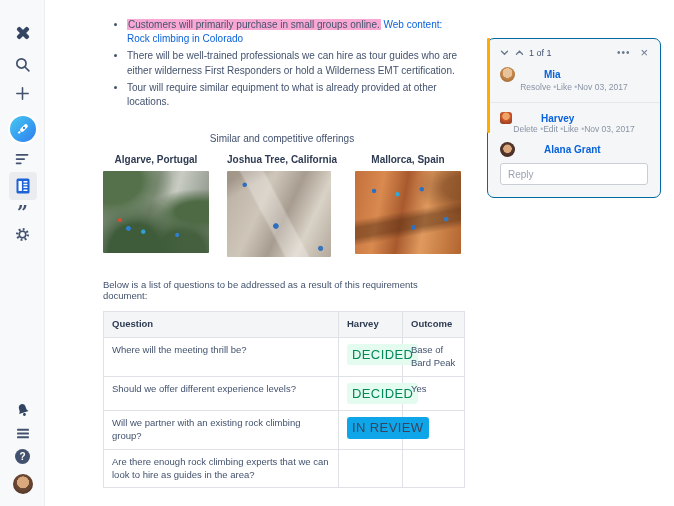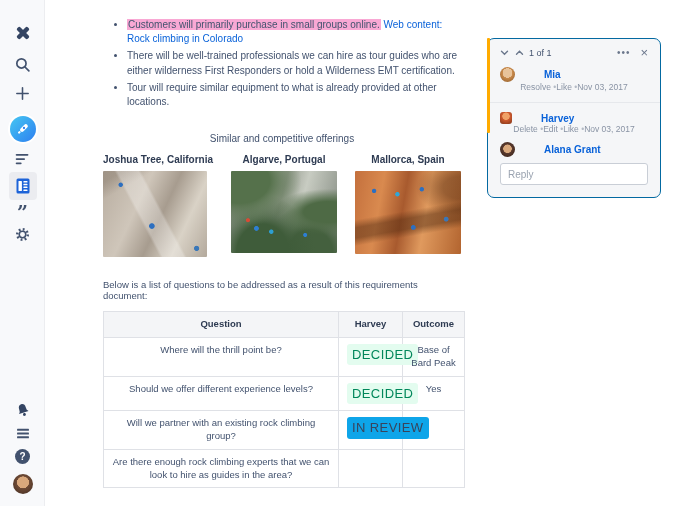--- a/index.html
+++ b/index.html
@@ -64,21 +64,21 @@
         radial-gradient(circle at 40% 28%,#2FA7D9 0 1.8px,transparent 2.6px),
         radial-gradient(circle at 63% 22%,#2D6FC0 0 1.8px,transparent 2.6px),
         radial-gradient(circle at 55% 68%,#2D6FC0 0 2px,transparent 2.8px),
         radial-gradient(circle at 86% 58%,#3A77B8 0 2px,transparent 2.8px),
         linear-gradient(170deg,transparent 48%,rgba(70,35,12,.45) 56% 66%,transparent 74%),
         radial-gradient(ellipse at 100% 20%,rgba(70,35,12,.4) 0 12%,transparent 30%),
         linear-gradient(100deg,#C4703D 0%,#D98A4F 25%,#A85A2E 45%,#E09A5E 65%,#B2642F 100%);}
   .decisions{margin-top:22px;}
   p.intro{font-size:9.5px;color:#42526E;margin:8px 0 10px 0;}
   table.dec{border-collapse:collapse;width:358px;font-size:9.5px;color:#42526E;table-layout:fixed;}
-  table.dec th,table.dec td{border:1px solid #DFE1E6;padding:6px 8px;text-align:center;vertical-align:top;line-height:1.35;}
+  table.dec th,table.dec td{border:1px solid #DFE1E6;padding:6px 8px;text-align:left;vertical-align:top;line-height:1.35;}
   table.dec thead th{background:#F4F5F7;font-weight:bold;color:#2E3B52;}
   .col-q{width:218px;}.col-s{width:47px;}.col-o{width:45px;}
   .badge{display:inline-block;padding:2px 5px;border-radius:3px;font-size:13px;font-weight:normal;letter-spacing:.4px;white-space:nowrap;}
   .b-green{background:#E3FCEF;color:#00875A;}
   .b-yellow{background:#0ea5e9;color:#38445C;}
 
   
   .panel{position:absolute;left:487px;top:38px;width:174px;background:#F5F6F8;border:1px solid #0369a1;
          border-radius:7px;box-sizing:border-box;padding:9px 12px 12px 12px;}
   .anchor-bar{position:absolute;left:-1px;top:-1px;width:3px;height:95px;background:#FFAB00;border-radius:1px;}
@@ -201,47 +201,47 @@
     <ul class="assump">
       <li><span class="hl">Customers will primarily purchase in small groups online.</span><span class="doclink"> Web content: Rock climbing in Colorado</span></li>
       <li>There will be well-trained professionals we can hire as tour guides who are either wilderness First Responders or hold a Wilderness EMT certification.</li>
       <li>Tour will require similar equipment to what is already provided at other locations.</li>
     </ul>
 
     <section class="offerings">
       <h3 class="center">Similar and competitive offerings</h3>
       <div class="fig-row">
         <figure class="fig" style="margin:0">
+          <div class="cap">Algarve, Portugal</div>
+          <div class="ph ph1"></div>
+        </figure>
+        <figure class="fig" style="margin:0">
           <div class="cap">Joshua Tree, California</div>
           <div class="ph ph2"></div>
-        </figure>
-        <figure class="fig" style="margin:0">
-          <div class="cap">Algarve, Portugal</div>
-          <div class="ph ph1"></div>
         </figure>
         <figure class="fig" style="margin:0">
           <div class="cap">Mallorca, Spain</div>
           <div class="ph ph3"></div>
         </figure>
       </div>
     </section>
 
     <section class="decisions">
       <p class="intro">Below is a list of questions to be addressed as a result of this requirements document:</p>
       <table class="dec">
         <thead>
           <tr>
             <th class="col-q">Question</th>
             <th class="col-s">Harvey</th>
             <th class="col-o">Outcome</th>
           </tr>
         </thead>
         <tbody>
           <tr>
-            <td>Where will the thrill point be?</td>
+            <td>Where will the meeting thrill be?</td>
             <td><span class="badge b-green">DECIDED</span></td>
             <td>Base of Bard Peak</td>
           </tr>
           <tr>
             <td>Should we offer different experience levels?</td>
             <td><span class="badge b-green">DECIDED</span></td>
             <td>Yes</td>
           </tr>
           <tr>
             <td>Will we partner with an existing rock climbing group?</td>

